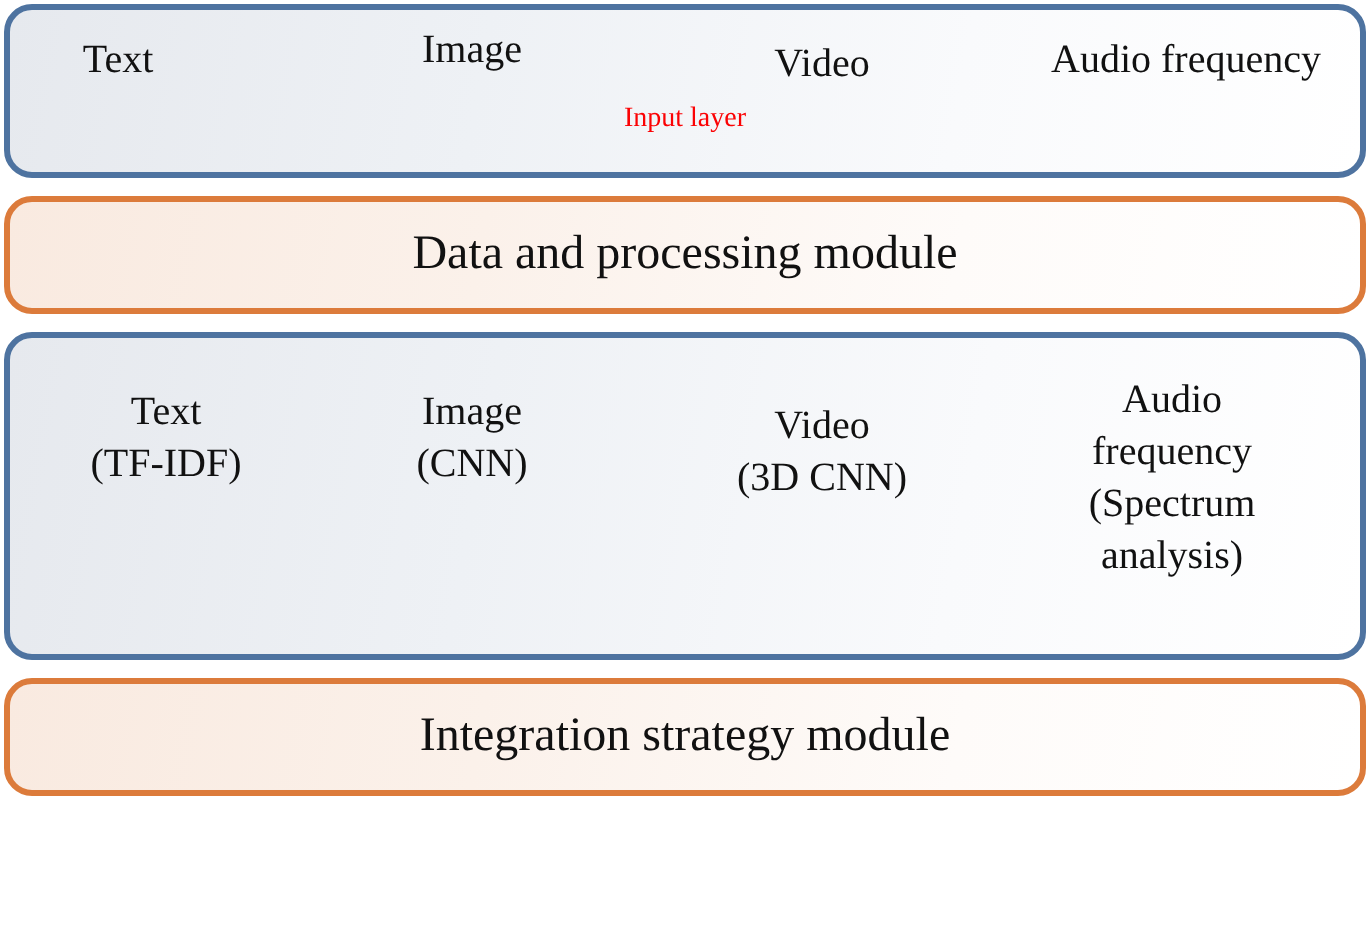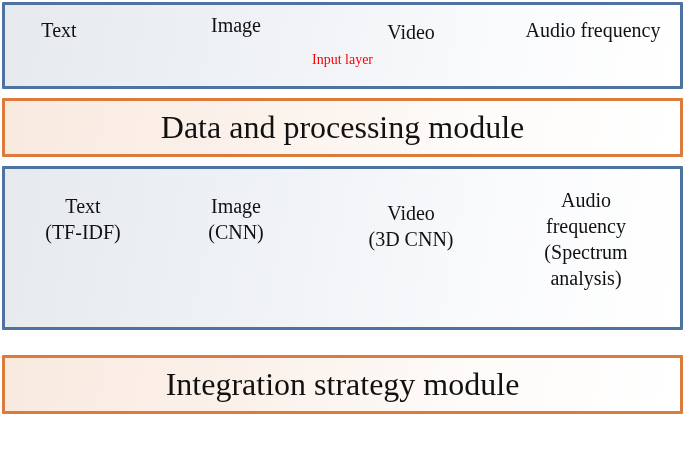--- a/index.html
+++ b/index.html
@@ -13,34 +13,34 @@
     width: 685px;
     height: 470px;
     background: #ffffff;
     overflow: hidden;
   }
   .box {
     position: absolute;
     left: 2px;
     width: 681px;
     box-sizing: border-box;
-    border-radius: 1px;
+    border-radius: 14px;
   }
   .box.blue {
     border: 3px solid var(--blue-border, #4e73a0);
     background: linear-gradient(100deg, #e6e9ee 0%, #eef1f5 35%, #f9fafc 70%, #ffffff 100%);
   }
   .box.orange {
     border: 3px solid var(--orange-border, #dc7b3b);
     background: linear-gradient(100deg, #f9eae0 0%, #fbf1ea 35%, #fefbf9 70%, #ffffff 100%);
   }
   .box-input    { top: 2px;   height: 87px; }
   .box-dataproc { top: 98px;  height: 59px; }
   .box-feature  { top: 166px; height: 164px; }
-  .box-integr   { top: 339px; height: 59px; margin-top: 16px; }
+  .box-integr   { top: 339px; height: 59px; }
   .box-model    { top: 406px; height: 62px; }
 
   .mod-label {
     position: absolute;
     transform: translateX(-50%);
     font-size: 20px;
     line-height: 1.15;
     color: var(--black-text, #111111);
     white-space: nowrap;
   }
@@ -61,21 +61,21 @@
     font-size: 14px;
     color: var(--red-text, #fb0204);
     white-space: nowrap;
   }
   .flex-center {
     display: flex;
     align-items: center;
     justify-content: center;
   }
   .module-title {
-    font-size: 32px;
+    font-size: 24px;
     color: var(--black-text, #111111);
     text-align: right;
     white-space: nowrap;
   }
 </style>
 </head>
 <body>
 
 <div class="diagram">
 

